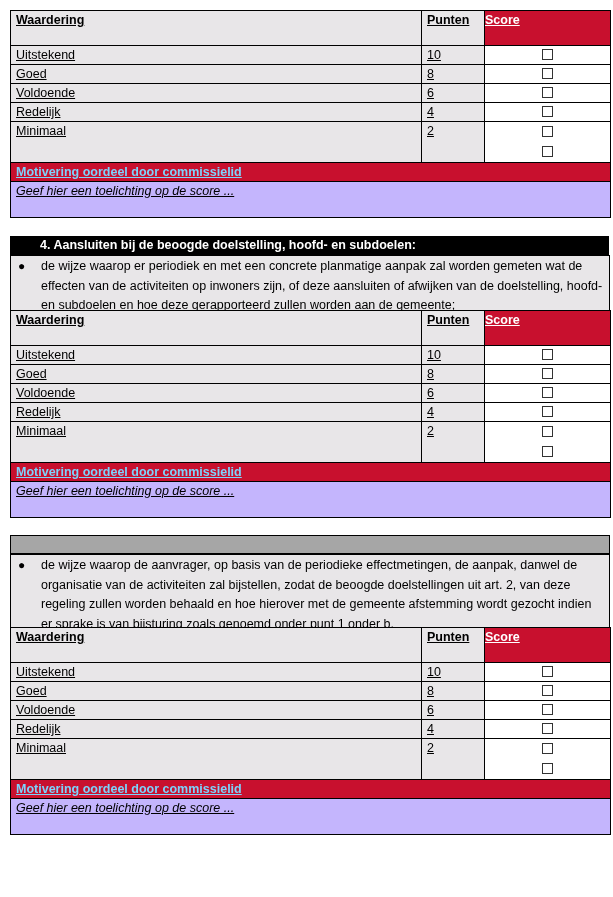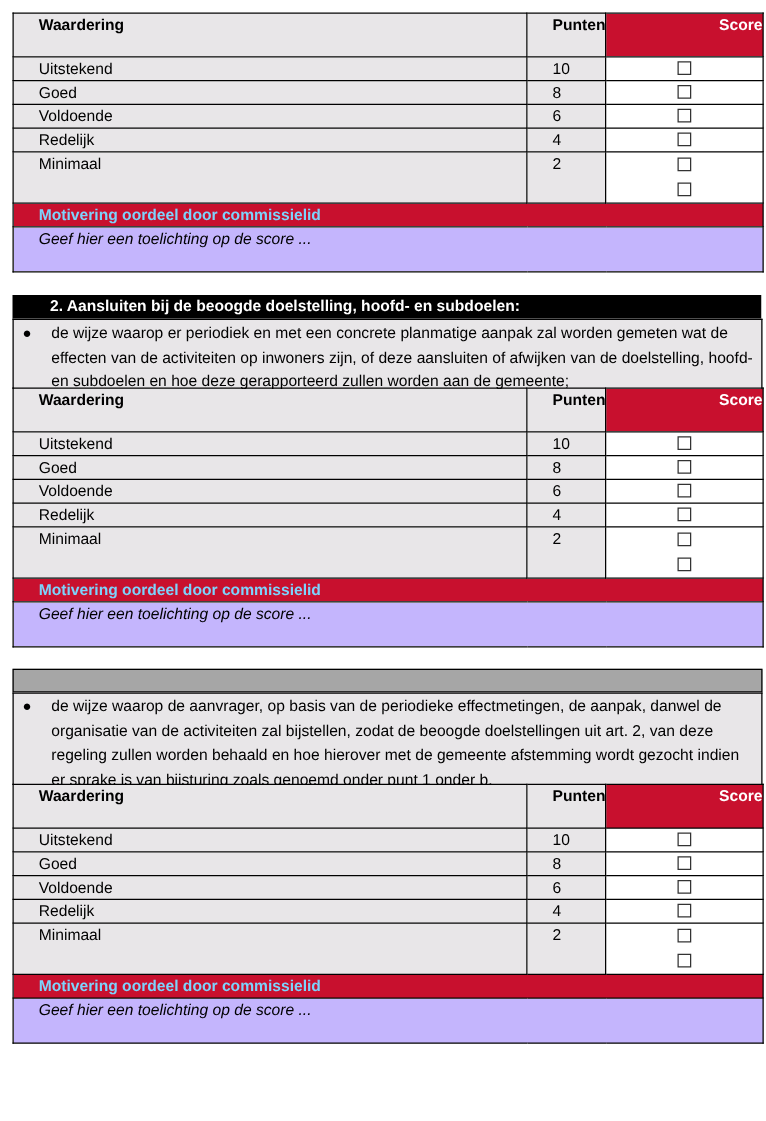--- a/index.html
+++ b/index.html
@@ -5,27 +5,27 @@
     html, body { margin: 0; padding: 0; background: #ffffff; }
     body {
       width: 613px; height: 897px; position: relative; overflow: hidden;
       font-family: "Liberation Sans", sans-serif; font-size: 12.5px; color: #000;
     }
     .block { position: absolute; left: 10px; width: 599px; }
     table.score {
       border-collapse: collapse; width: 600px; table-layout: fixed;
     }
     table.score td {
-      border: 1px solid #000; padding: 0 0 0 20px; vertical-align: top;
-      line-height: 18px; height: 18px; overflow: hidden; white-space: nowrap;
+      border: 1px solid #000; padding: 0 0 0 5px; vertical-align: top;
+      line-height: 18px; height: 18px; overflow: hidden; white-space: nowrap; text-decoration: underline;
     }
     col.c1 { width: 411px; } col.c2 { width: 63px; } col.c3 { width: 126px; }
     td.grey { background: #e8e6e8; }
     td.hdr { font-weight: bold; height: 34px !important; }
-    td.scorehdr { background: #c8102e; color: #fff; font-weight: bold; text-align: right; padding-left: 0 !important; }
+    td.scorehdr { background: #c8102e; color: #fff; font-weight: bold; text-align: left; padding-left: 0 !important; }
     td.box { text-align: center; padding-left: 0 !important; background: #fff; }
     td.tall { height: 37px !important; }
     .cb {
       display: inline-block; width: 9px; height: 9px; border: 1px solid #333;
       background: #fff; vertical-align: middle; margin-top: -2px;
     }
     .cbstack { display: flex; flex-direction: column; align-items: center; }
     .cbstack .cb { margin: 4px 0 5px 0; }
     td.motiv { background: #c8102e; color: #7dd3fc; font-weight: bold; height: 18px; }
     td.comment { font-style: italic; height: 35px !important; background: #c4b5fd; }
@@ -93,21 +93,21 @@
     <tr>
       <td colspan="3" class="motiv">Motivering oordeel door commissielid</td>
     </tr>
     <tr>
       <td colspan="3" class="comment">Geef hier een toelichting op de score ...</td>
     </tr>
   </tbody>
     </table>
 </div>
 
-<div class="secbar black" style="top:236px; padding-left:30px;">2. Aansluiten bij de beoogde doelstelling, hoofd- en subdoelen:</div>
+<div class="secbar black" style="top:236px; padding-left:30px;">4. Aansluiten bij de beoogde doelstelling, hoofd- en subdoelen:</div>
 <div class="bullet" style="top:255px; height:56px;">
   <span class="dot">●</span>
   <span>de wijze waarop er periodiek en met een concrete planmatige aanpak zal worden gemeten wat de effecten van de activiteiten op inwoners zijn, of deze aansluiten of afwijken van de doelstelling, hoofd- en subdoelen en hoe deze gerapporteerd zullen worden aan de gemeente;</span>
 </div>
 
 <div class="block" style="top:310px;">
   <table class="score">
     <colgroup>
         <col class="c1">
         <col class="c2">

